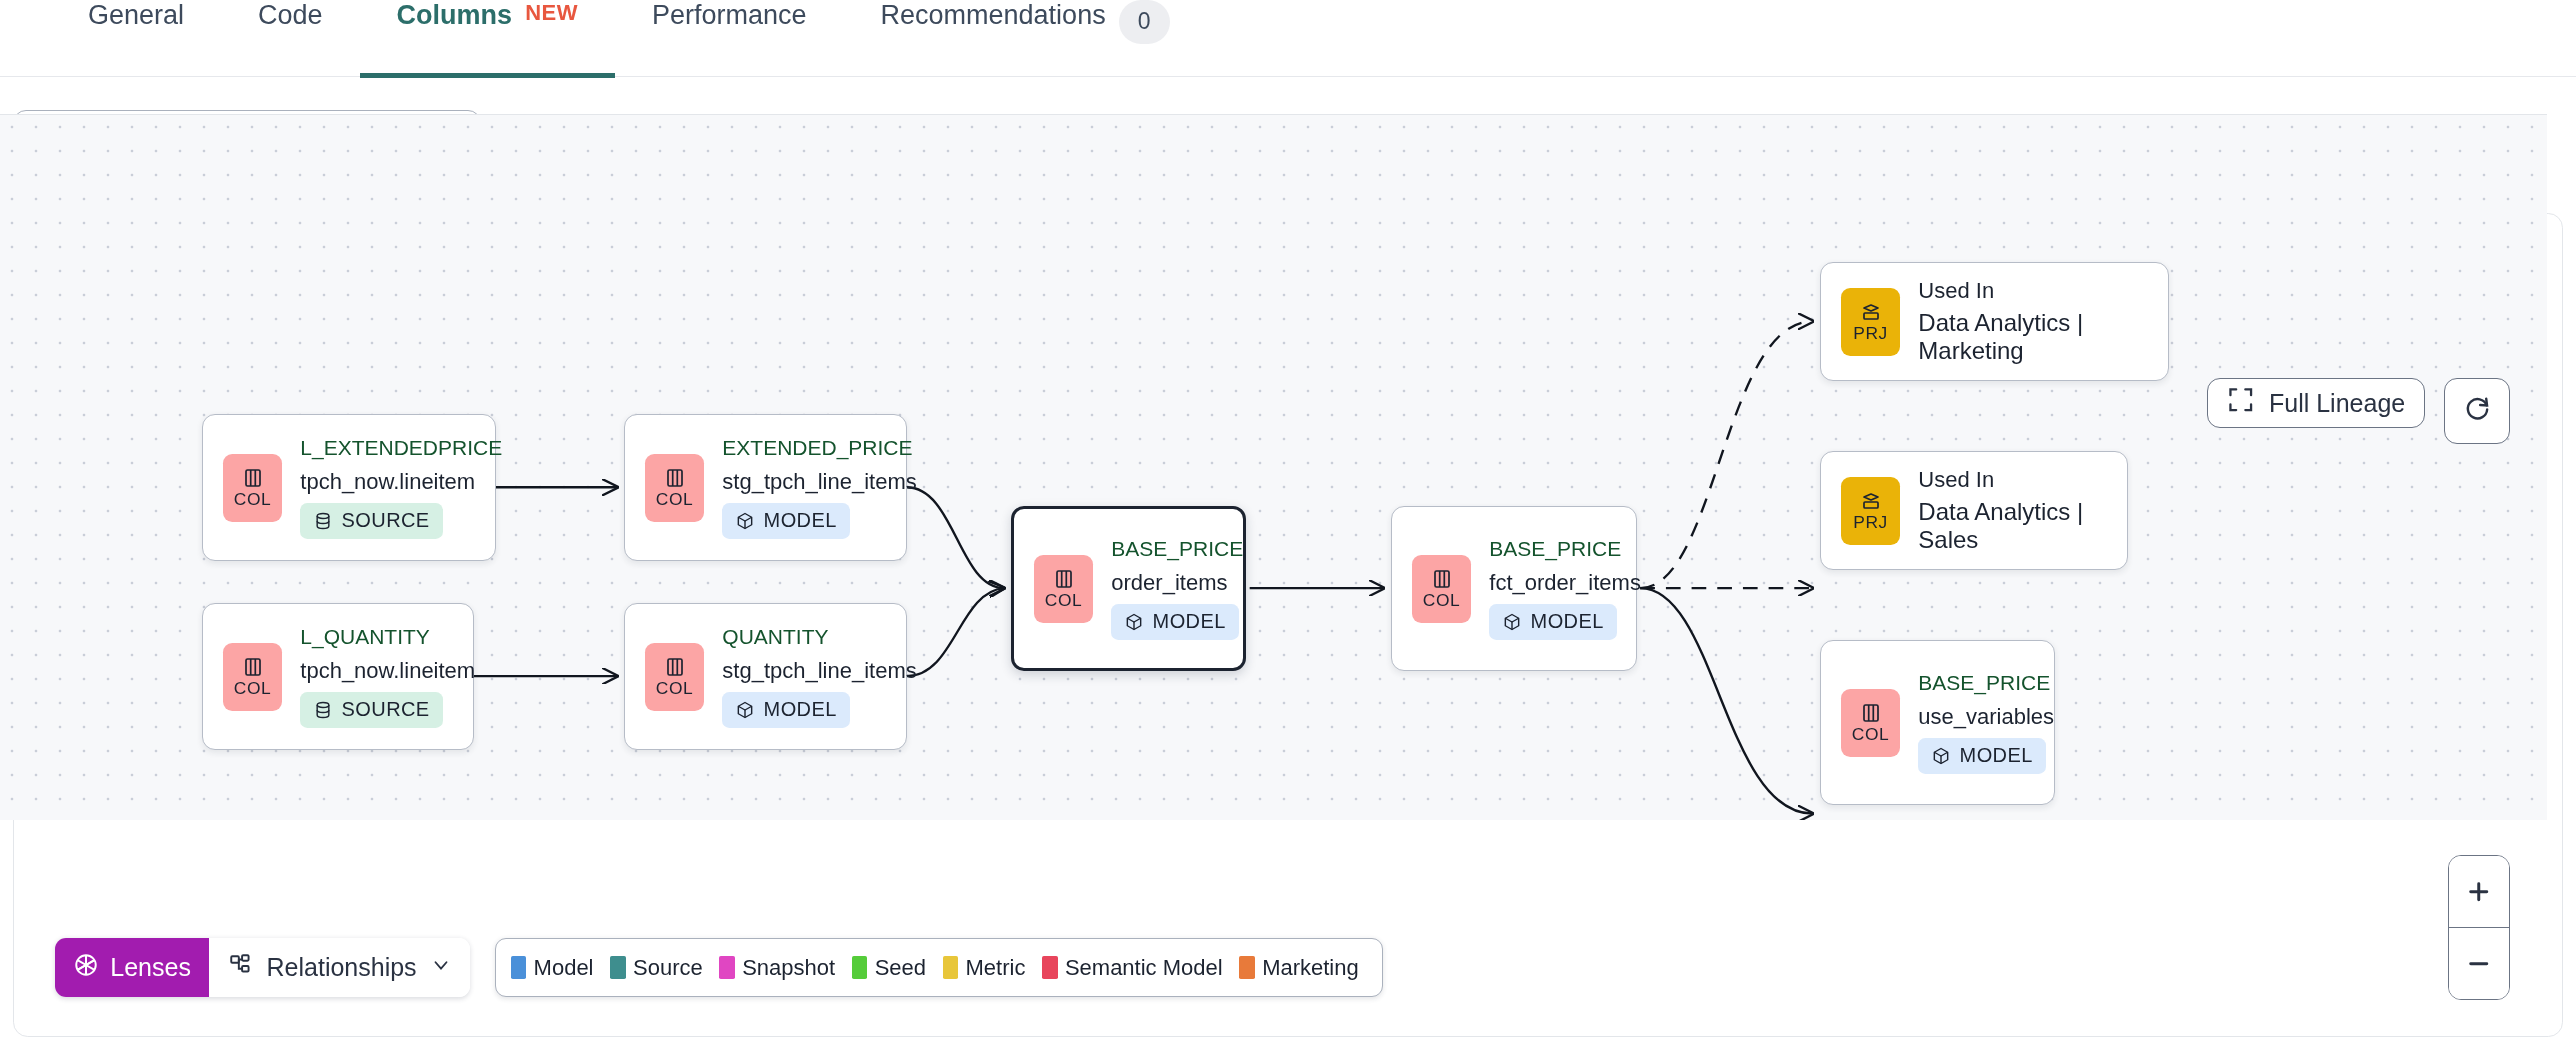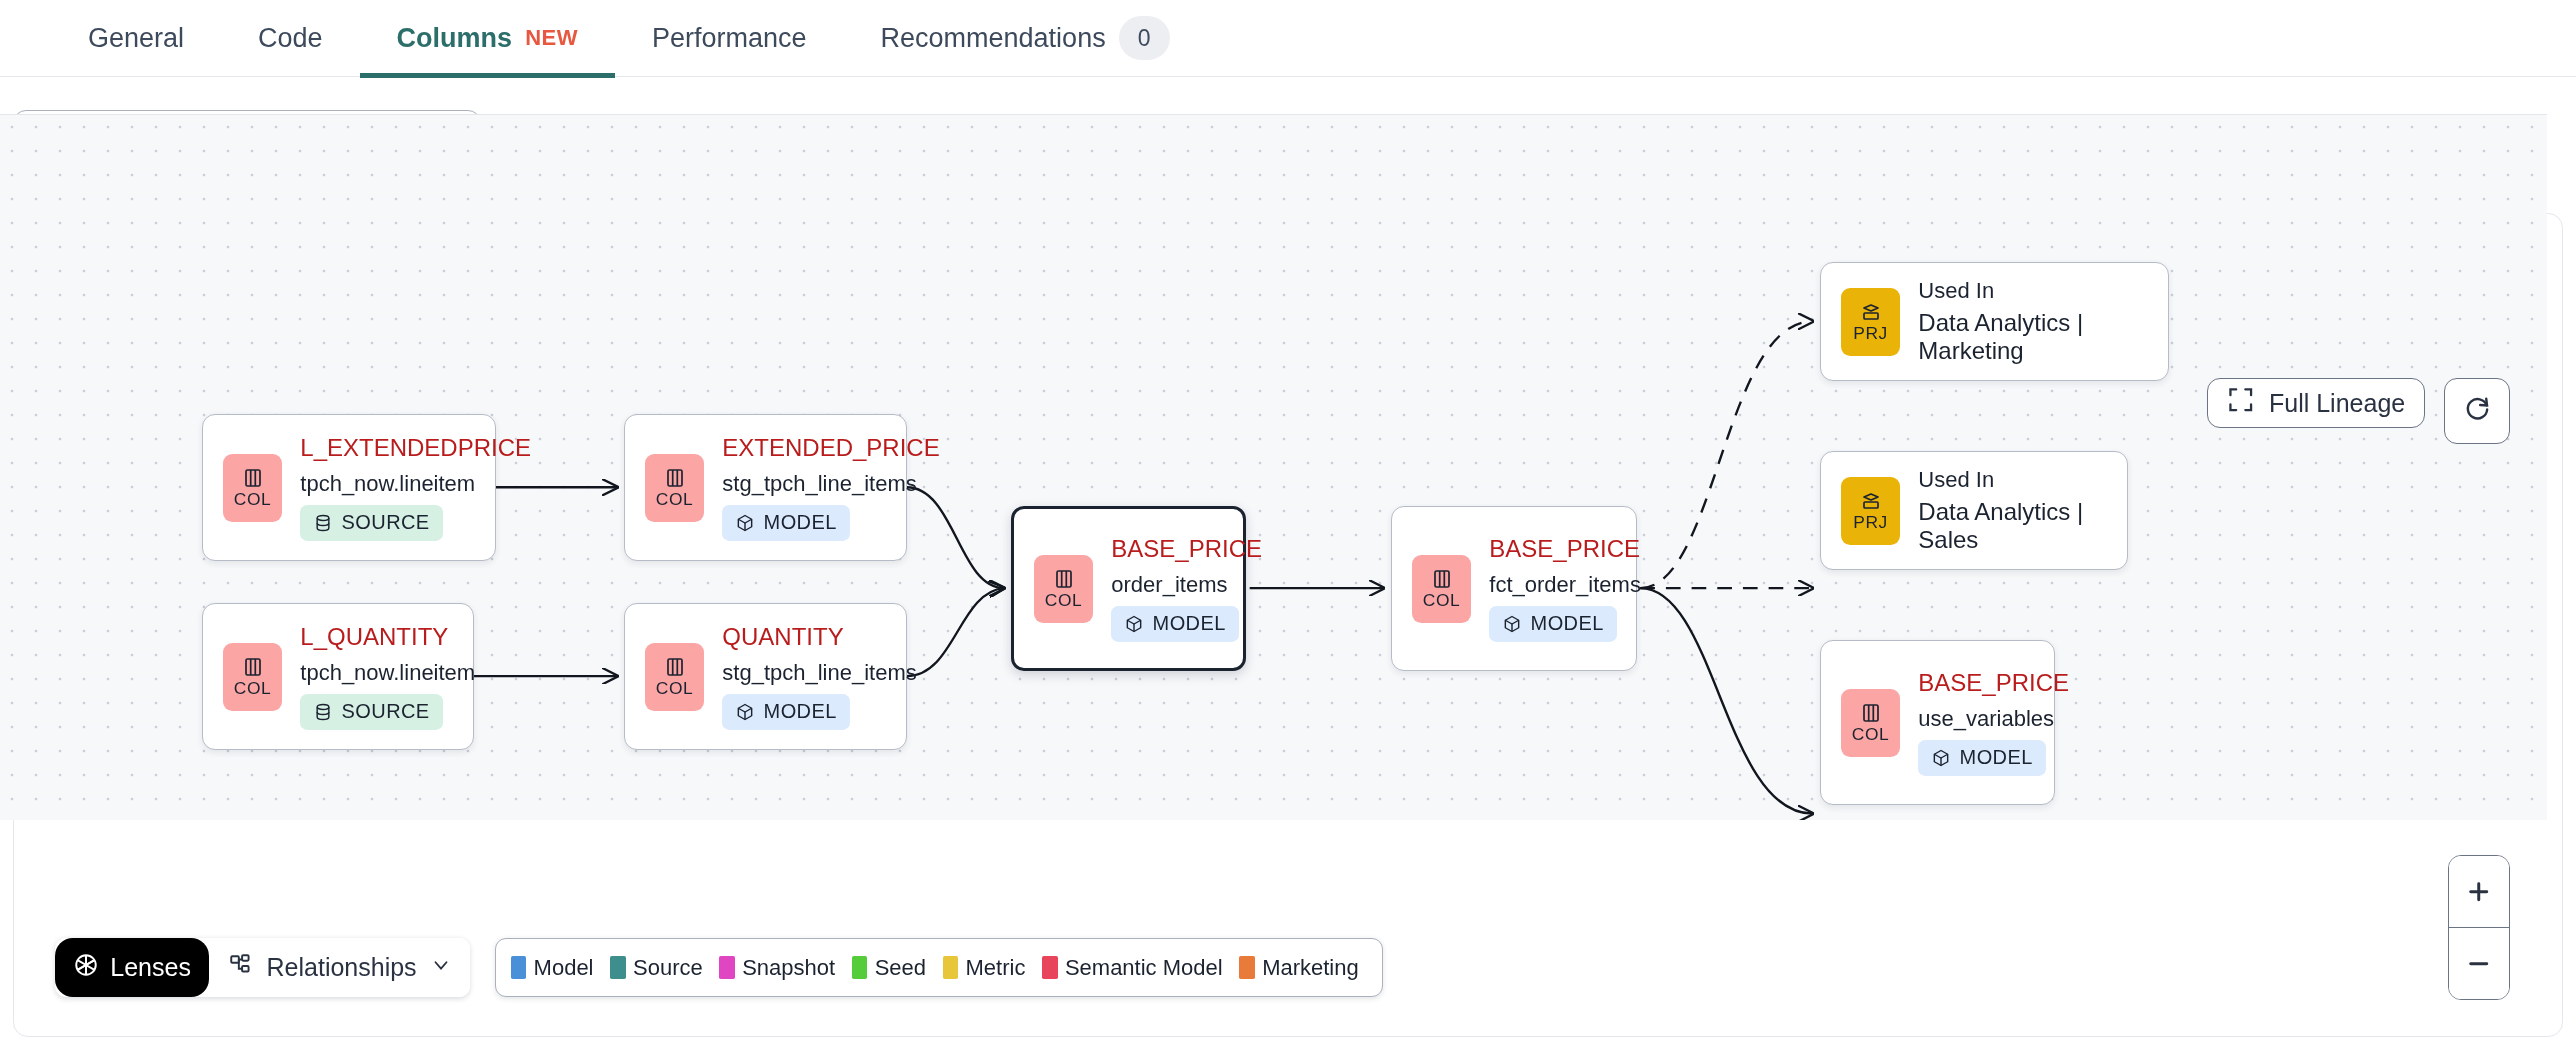--- a/index.html
+++ b/index.html
@@ -14,21 +14,21 @@
   .tabbar {
     position: absolute; left: 0; top: 0;
     width: 2576px; height: 77px;
     border-bottom: 1.8px solid #e6e8ec;
     display: flex; align-items: center;
     padding-left: 51px;
   }
   .tab {
     position: relative;
     height: 77px;
-    display: flex; align-items: center; gap: 13px;
+    display: flex; gap: 13px;
     padding: 0 37px;
     font-size: 27px;
     color: #3d4a5c;
     cursor: pointer;
     white-space: nowrap;
   }
   .tab.active { color: #2c6e6a; font-weight: bold; }
   .tab.active::after {
     content: ""; position: absolute; left: 0; right: 0; bottom: -1.8px;
     height: 5.5px; background: #2c6e6a;
@@ -127,21 +127,21 @@
     gap: 0.9px;
   }
   .kind-chip.prj { background: #eab308; }
   .kind-chip .kl { font-size: 17.4px; color: #1c2330; letter-spacing: 0.5px; line-height: 1; }
   .node-body {
     margin-left: 18.3px;
     display: flex; flex-direction: column;
     gap: 8.3px;
     justify-content: center;
   }
-  .n-name { font-size: 24px; color: #b91c1c; }
+  .n-name { font-size: 21px; color: #14532d; }
   .n-sub  { font-size: 22px; color: #1c2330; }
   .n-tag {
     align-self: flex-start;
     display: flex; align-items: center; gap: 8.3px;
     font-size: 20px; letter-spacing: 0.4px; color: #1c2330;
     padding: 6.4px 13px; border-radius: 7.3px;
   }
   .n-tag.model  { background: #dbeafc; }
   .n-tag.source { background: #d6f0e4; }
   .node.prjnode .node-body { gap: 5.5px; }
@@ -173,23 +173,23 @@
 
   
   .lensgroup {
     position: absolute; left: 55px; top: 938px;
     height: 59px; display: flex;
     border-radius: 11px;
     box-shadow: 0 1.8px 5.5px rgba(30,40,60,.16);
     overflow: hidden;
   }
   .lens-btn {
-    background: #000000; color: #fff;
+    background: #a21caf; color: #fff;
     display: flex; align-items: center; gap: 11px;
-    padding: 0 18.3px; font-size: 25px; cursor: pointer; border-radius: 18px;
+    padding: 0 18.3px; font-size: 25px; cursor: pointer;
   }
   .rel-btn {
     background: #fff; color: #2a3242;
     display: flex; align-items: center; gap: 13px;
     padding: 0 18.3px; font-size: 25px; cursor: pointer;
   }
   .legend {
     position: absolute; left: 495px; top: 938px;
     height: 59px;
     background: #fff; border: 1.8px solid #aab1bd; border-radius: 11px;

